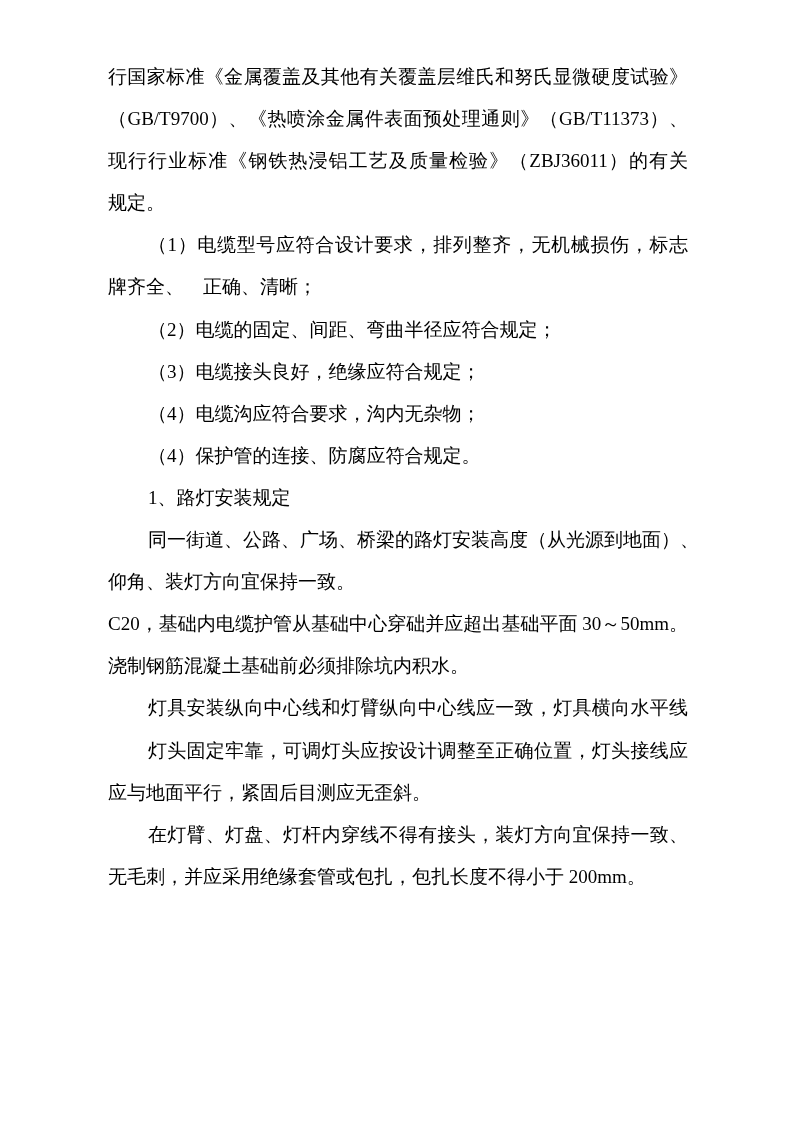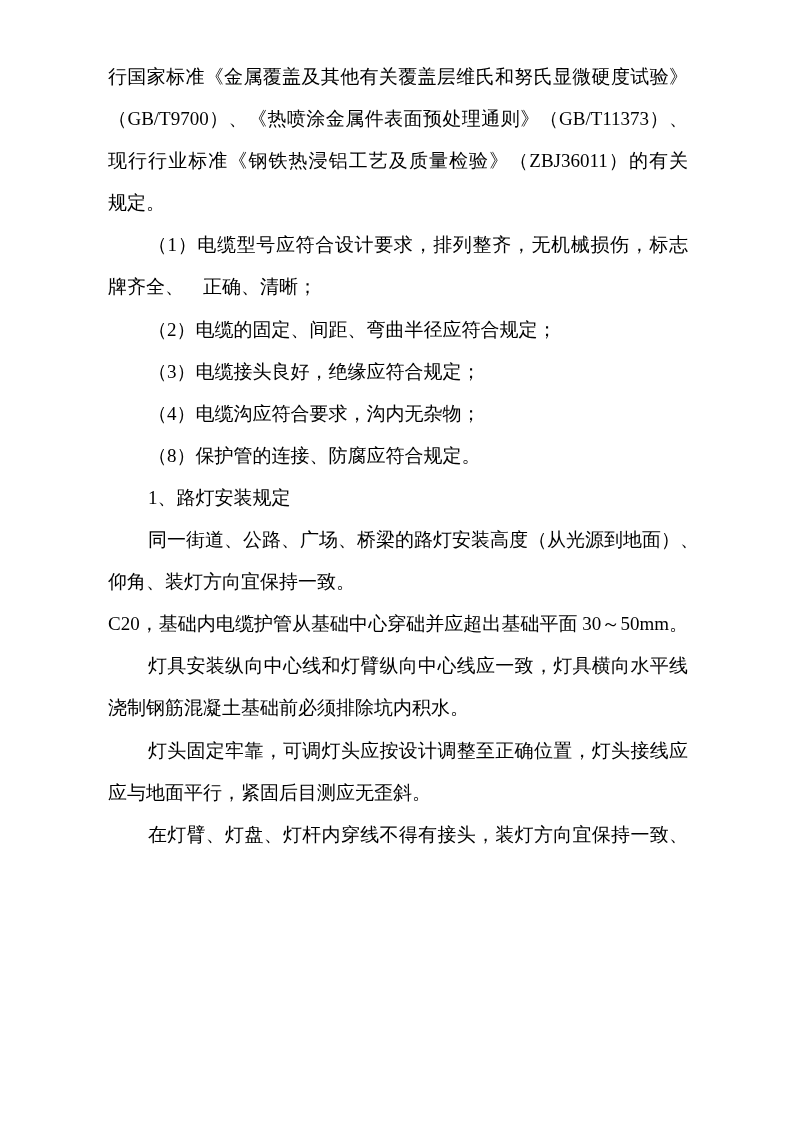--- a/index.html
+++ b/index.html
@@ -46,23 +46,24 @@
 <div class="doc-page">
   <p class="line fill">行国家标准《金属覆盖及其他有关覆盖层维氏和努氏显微硬度试验》</p>
   <p class="line fill">（GB/T9700）、《热喷涂金属件表面预处理通则》（GB/T11373）、</p>
   <p class="line fill">现行行业标准《钢铁热浸铝工艺及质量检验》（ZBJ36011）的有关</p>
   <p class="line">规定。</p>
   <p class="line ind fill">（1）电缆型号应符合设计要求，排列整齐，无机械损伤，标志</p>
   <p class="line">牌齐全、　正确、清晰；</p>
   <p class="line ind">（2）电缆的固定、间距、弯曲半径应符合规定；</p>
   <p class="line ind">（3）电缆接头良好，绝缘应符合规定；</p>
   <p class="line ind">（4）电缆沟应符合要求，沟内无杂物；</p>
-  <p class="line ind">（8）保护管的连接、防腐应符合规定。</p>
+  <p class="line ind">（4）保护管的连接、防腐应符合规定。</p>
   <p class="line ind">1、路灯安装规定</p>
   <p class="line ind">同一街道、公路、广场、桥梁的路灯安装高度（从光源到地面）、</p>
   <p class="line">仰角、装灯方向宜保持一致。</p>
   <p class="line fill">C20，基础内电缆护管从基础中心穿础并应超出基础平面 30～50mm。</p>
+  <p class="line">浇制钢筋混凝土基础前必须排除坑内积水。</p>
   <p class="line ind fill">灯具安装纵向中心线和灯臂纵向中心线应一致，灯具横向水平线</p>
-  <p class="line">浇制钢筋混凝土基础前必须排除坑内积水。</p>
   <p class="line ind fill">灯头固定牢靠，可调灯头应按设计调整至正确位置，灯头接线应</p>
   <p class="line">应与地面平行，紧固后目测应无歪斜。</p>
   <p class="line ind fill">在灯臂、灯盘、灯杆内穿线不得有接头，装灯方向宜保持一致、</p>
+  <p class="line">无毛刺，并应采用绝缘套管或包扎，包扎长度不得小于 200mm。</p>
 </div>
 
 </body></html>

